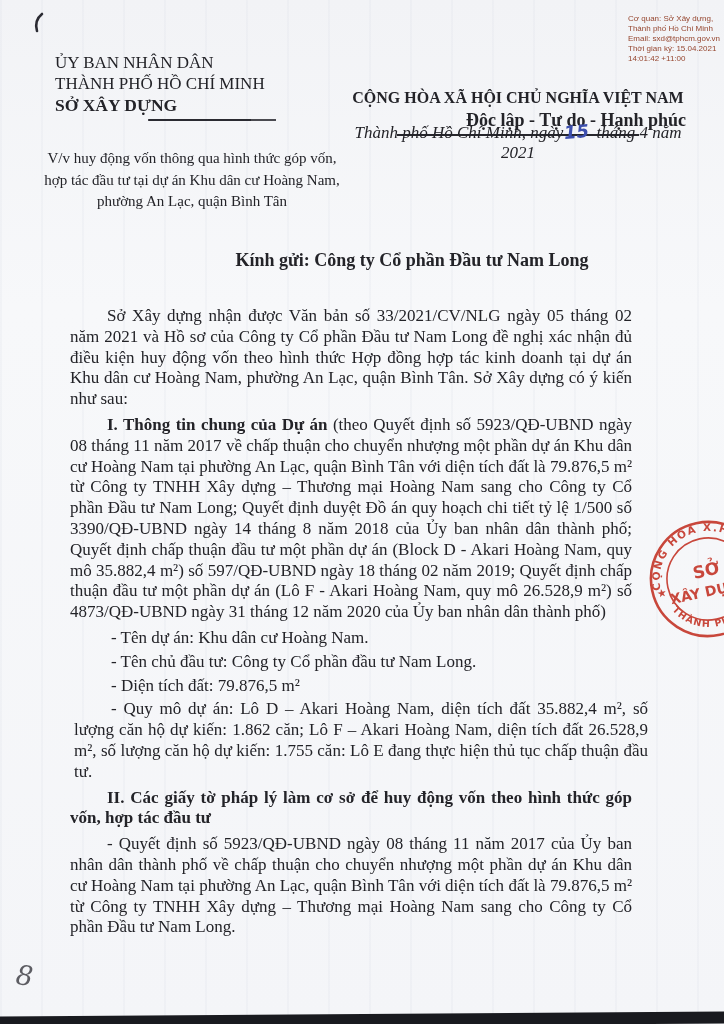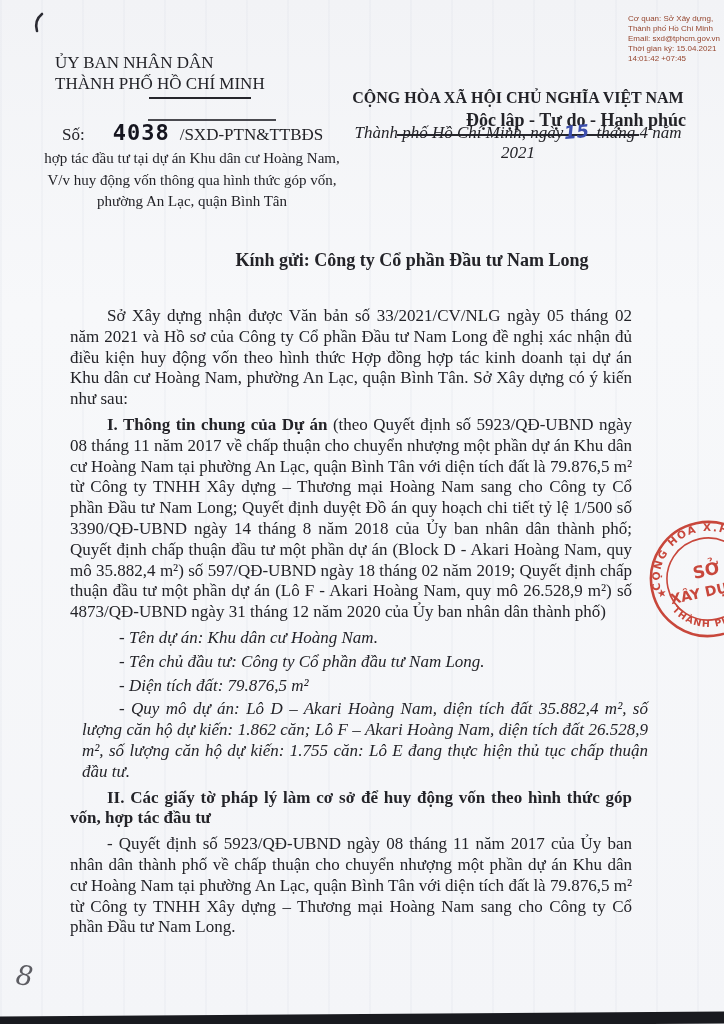--- a/index.html
+++ b/index.html
@@ -37,60 +37,58 @@
   .day-hand{display:inline-block;font-family:"DejaVu Sans",sans-serif;font-style:italic;font-weight:bold;
     color:#3d4fae;font-size:18px;transform:rotate(-5deg);margin:0 3px 0 1px;}
   
   .recipient{position:absolute;top:250px;left:180px;width:464px;text-align:center;font-size:18px;font-weight:bold;}
   
   .body-block{position:absolute;top:306px;left:70px;width:578px;font-size:17px;line-height:20.8px;text-align:justify;}
   .body-block p{margin:0 16px 5px 0;text-indent:37px;}
   .body-block p.sec{margin-top:5px;}
   .body-block .b{font-weight:bold;}
   .body-block .i{}
-  .bullets p{margin:0 0 3px 12px;font-style:italic;}
+  .bullets p{margin:0 0 3px 4px;}
   
   .seal{position:absolute;top:504px;left:633px;transform:rotate(-12deg);transform-origin:50% 50%;opacity:.92;}
   .seal text{font-family:"DejaVu Sans",sans-serif;font-weight:bold;}
   
   .page-mark{position:absolute;top:960px;left:16px;font-family:"DejaVu Serif",serif;font-style:italic;
     font-size:27px;color:#5d5d63;transform:rotate(6deg);}
   .bottom-band{position:absolute;top:1014px;left:-6px;width:740px;height:12px;background:#191a1f;transform:rotate(-0.4deg);}
 </style>
 </head>
 <body>
 
 <div class="page">
 
   <div class="sig-block">
     <div>Cơ quan: Sở Xây dựng,</div>
     <div>Thành phố Hồ Chí Minh</div>
     <div>Email: sxd@tphcm.gov.vn</div>
     <div>Thời gian ký: 15.04.2021</div>
-    <div>14:01:42 +07:45</div>
+    <div>14:01:42 +11:00</div>
   </div>
 
   <svg class="ink-mark" width="16" height="22" viewBox="0 0 16 22">
     <path d="M12,3 C7,7 5,13 7,20" fill="none" stroke="#2b2b33" stroke-width="2.6" stroke-linecap="round"></path>
   </svg>
 
   <div class="hdr-left">
     <div>ỦY BAN NHÂN DÂN</div>
     <div>THÀNH PHỐ HỒ CHÍ MINH</div>
+    <div class="bold">SỞ XÂY DỰNG</div>
     <div class="rule-left"></div>
   </div>
 
-  <div class="doc-line">
-    <span>Số:</span><span class="num">4038</span><span>/SXD-PTN&amp;TTBĐS</span>
-  </div>
   <div class="artifact-line"></div>
 
   <div class="subject">
+    <div>V/v huy động vốn thông qua hình thức góp vốn,</div>
     <div>hợp tác đầu tư tại dự án Khu dân cư Hoàng Nam,</div>
-    <div>V/v huy động vốn thông qua hình thức góp vốn,</div>
     <div>phường An Lạc, quận Bình Tân</div>
   </div>
 
   <div class="hdr-right">
     <div class="l1">CỘNG HÒA XÃ HỘI CHỦ NGHĨA VIỆT NAM</div>
     <div class="l2">Độc lập - Tự do - Hạnh phúc</div>
     <div class="rule-right"></div>
   </div>
 
   <div class="date-line">

